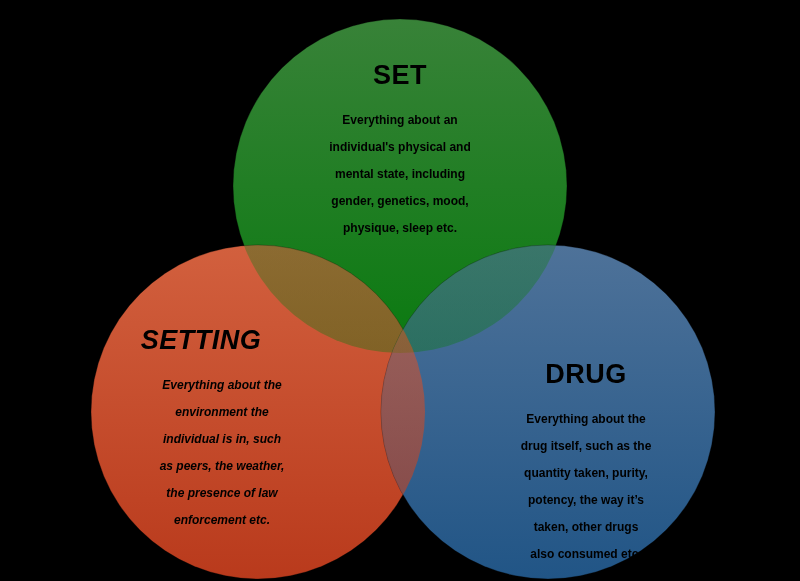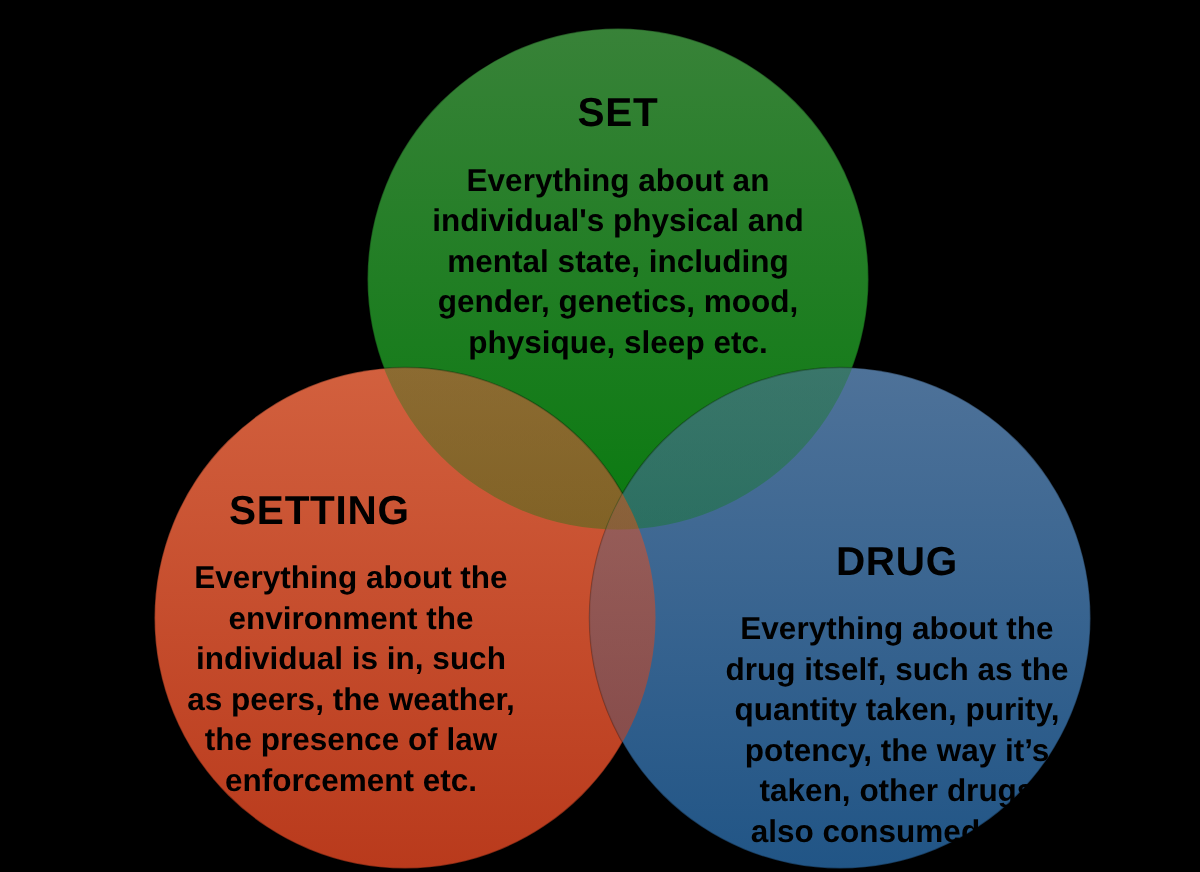--- a/index.html
+++ b/index.html
@@ -3,37 +3,37 @@
 <meta charset="utf-8">
 <style>
   html, body { margin: 0; padding: 0; }
   body {
     width: 800px; height: 581px;
     background: #000;
     font-family: "Liberation Sans", sans-serif;
     overflow: hidden;
     position: relative;
   }
-  .stage { position: absolute; top: 0; left: 12px; width: 701px; height: 581px; }
+  .stage { position: absolute; top: 0; left: 0; width: 701px; height: 581px; }
   svg.venn { position: absolute; top: 0; left: 0; }
   .venn-label {
     position: absolute;
     width: 300px;
     text-align: center;
     color: #000;
     z-index: 2;
   }
   .venn-title {
     font-size: 27px;
     font-weight: 700;
     line-height: 34px;
     letter-spacing: 0.5px;
   }
   .venn-body {
-    font-size: 21px;
+    font-size: 12px;
     font-weight: 700;
     line-height: 27px;
     white-space: pre-line;
     margin-top: 15px;
   }
   .label-set     { left: 250px; top: 58px;  }
   .label-setting { left: 72px;  top: 323px; }
   .label-drug    { left: 436px; top: 321px; margin-top: 36px; }
   .label-setting .venn-title { transform: translateX(-21px); }
 </style>
@@ -81,21 +81,21 @@
 
   <div class="venn-label label-set" style="color: rgb(0, 0, 0);">
     <div class="venn-title">SET</div>
     <div class="venn-body">Everything about an
 individual's physical and
 mental state, including
 gender, genetics, mood,
 physique, sleep etc.</div>
   </div>
 
-  <div class="venn-label label-setting" style="color: rgb(0, 0, 0);">
+  <div class="venn-label label-setting" style="color: rgb(0, 0, 0); font-style: italic;">
     <div class="venn-title">SETTING</div>
     <div class="venn-body">Everything about the
 environment the
 individual is in, such
 as peers, the weather,
 the presence of law
 enforcement etc.</div>
   </div>
 
   <div class="venn-label label-drug" style="color: rgb(0, 0, 0);">

